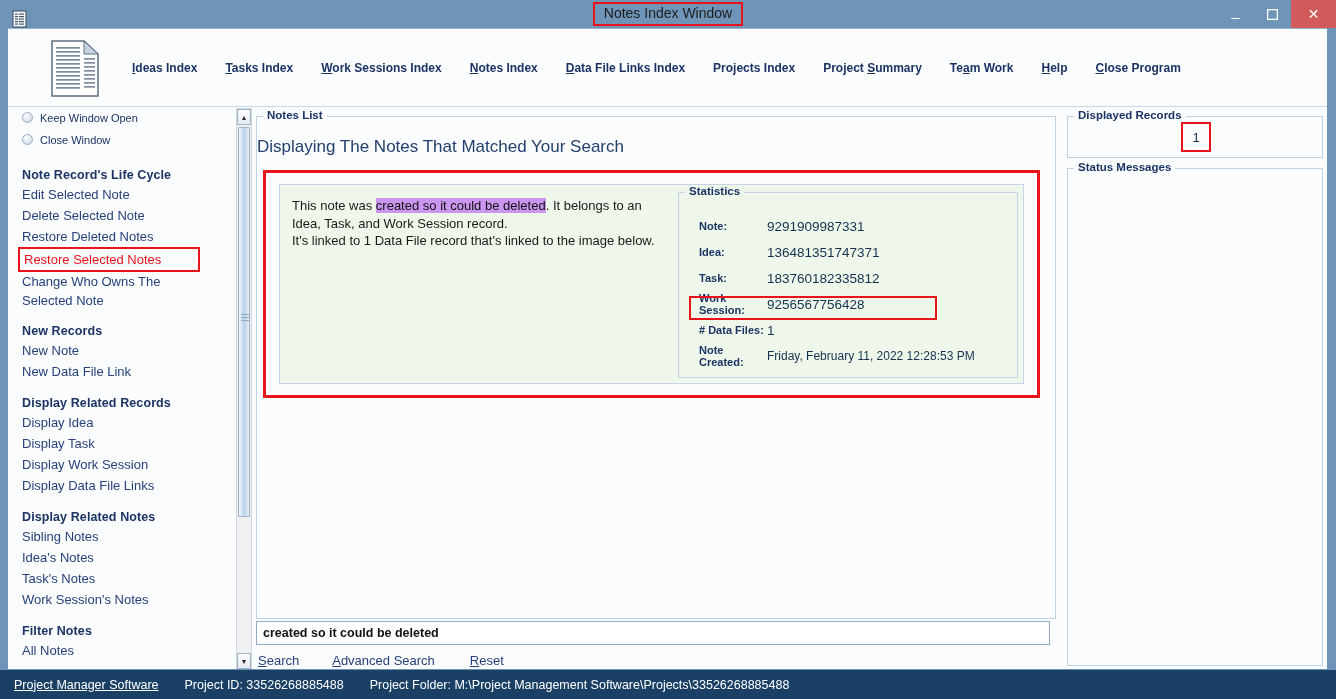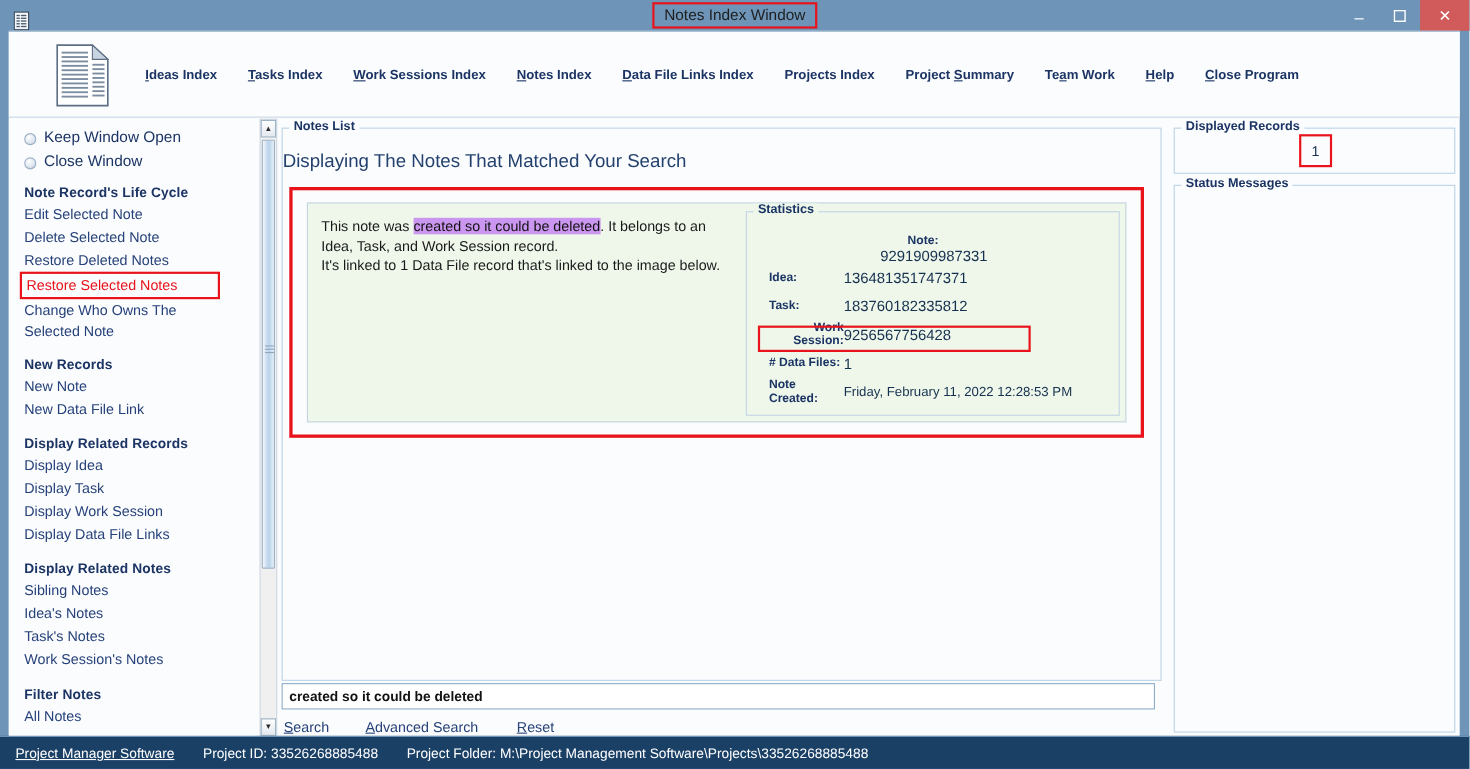--- a/index.html
+++ b/index.html
@@ -103,24 +103,24 @@
 
   
   #sidebar {
     position: absolute; left: 0; top: 0;
     width: 224px; height: 562px;
     background: #fbfcfe;
     overflow: hidden;
     padding-left: 14px;
   }
   .radio-row {
-    display: flex; align-items: flex-end;
+    display: flex; align-items: flex-start;
     height: 20px;
     margin-top: 2px;
-    font-size: 14px;
+    font-size: 11px;
     color: #1b3464;
   }
   .radio-row:first-child { margin-top: 4px; }
   .radio-dot {
     width: 11px; height: 11px;
     border-radius: 50%;
     border: 1px solid #9aaec4;
     background: radial-gradient(circle at 35% 30%, #ffffff 0%, #dde5ee 60%, #c3d0dd 100%);
     margin-right: 7px;
     flex: 0 0 auto;
@@ -482,33 +482,33 @@
             <div id="record-card">
 
               <div id="note-text">
                 <span>This note was </span><span class="hl">created so it could be deleted</span><span>. It belongs to an Idea, Task, and Work Session record.</span><br>
                 <span>It's linked to 1 Data File record that's linked to the image below.</span>
               </div>
 
               <div id="stats">
                 <div class="fs-legend">Statistics</div>
                 <div id="stat-rows">
-                    <div class="stat-row" style="top: 20px; flex-direction: column;">
+                    <div class="stat-row" style="top: 20px;">
                       <div class="stat-label">Note:</div>
                       <div class="stat-value">9291909987331</div>
                     </div>
                     <div class="stat-row" style="top: 46px;">
                       <div class="stat-label">Idea:</div>
                       <div class="stat-value">136481351747371</div>
                     </div>
                     <div class="stat-row" style="top: 72px;">
                       <div class="stat-label">Task:</div>
                       <div class="stat-value">183760182335812</div>
                     </div>
-                    <div class="stat-row" style="top: 98px; text-align: right;">
+                    <div class="stat-row" style="top: 98px;">
                       <div class="stat-label">Work Session:</div>
                       <div class="stat-value">9256567756428</div>
                     </div>
                     <div class="stat-row" style="top: 124px;">
                       <div class="stat-label"># Data Files:</div>
                       <div class="stat-value">1</div>
                     </div>
                     <div class="stat-row" style="top: 150px;">
                       <div class="stat-label">Note Created:</div>
                       <div class="stat-value small">Friday, February 11, 2022   12:28:53 PM</div>

